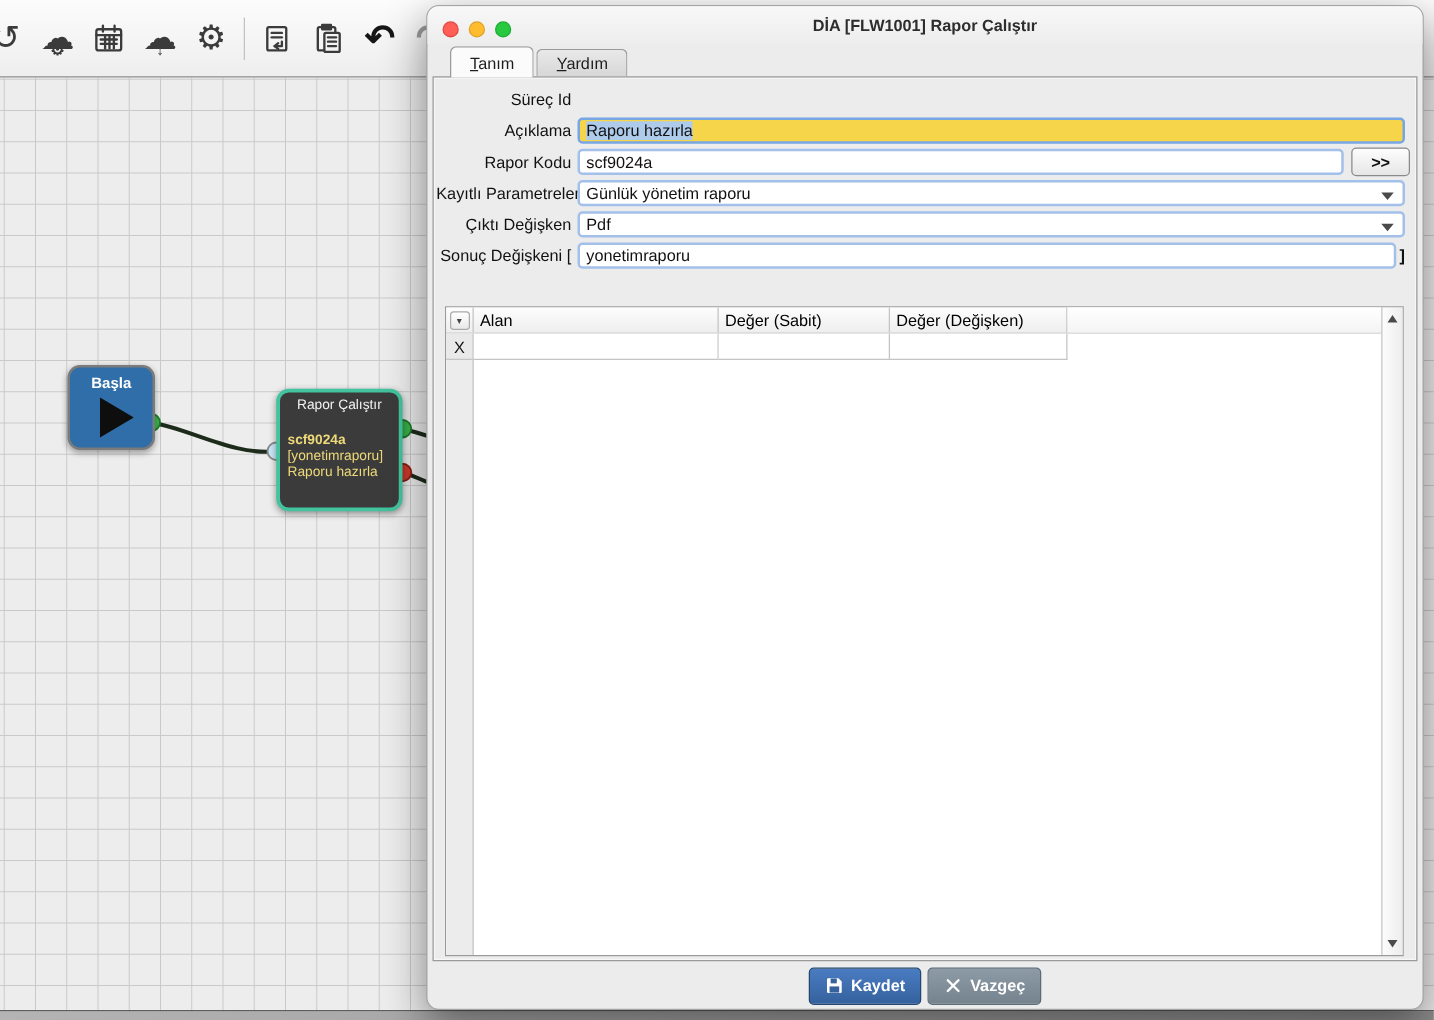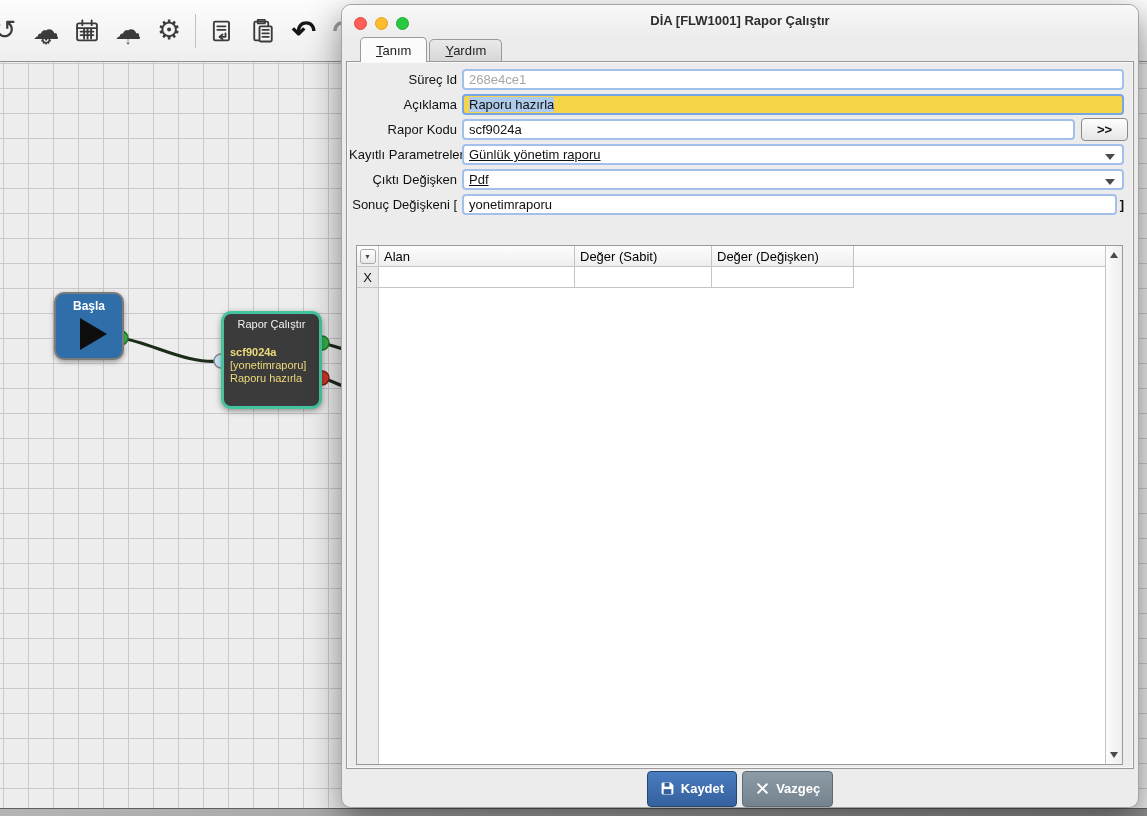--- a/index.html
+++ b/index.html
@@ -79,21 +79,21 @@
     box-shadow:inset 0 0 0 1px #f7f7f7; }
 
   .form { padding:5px 9px 0 2px; }
   .form-row { display:flex; align-items:center; height:25px; }
   .form-label { width:113px; text-align:right; padding-right:5px; white-space:nowrap; color:#111; }
   .input { flex:1; height:21px; background:#fff; border:2px solid #a2c0ea; border-radius:4px;
     padding:0 5px; display:flex; align-items:center; color:#111; overflow:hidden; white-space:nowrap; }
   .input.disabled { color:#a6a6a6; }
   .input.highlight { background:#f7d54a; border-color:#76a6e4; }
   .sel-text { background:#aecbeb; }
-  .combo { position:relative; padding-right:15px;text-decoration:underline; }
+  .combo { position:relative; padding-right:15px; }
   .combo-arrow { position:absolute; right:7px; top:8px; width:0; height:0;
     border-left:5px solid transparent; border-right:5px solid transparent; border-top:6px solid #4a4a4a; }
   .gg-btn { width:47px; height:23px; margin-left:6px; margin-right:-4px;
     background:linear-gradient(#fdfdfd,#e6e6e6); border:1px solid #8a8a8a; border-radius:4px;
     font-weight:bold; font-size:13px; display:flex; align-items:center; justify-content:center; color:#111; }
   .bracket { font-weight:bold; margin-left:3px; color:#111; }
 
   .subtabs { display:flex; align-items:flex-end; height:24px; padding-left:4px; margin-top:3px; position:relative; z-index:2; }
 
   .table-wrap { position:absolute; left:9px; right:10px; top:183px; bottom:3px;
@@ -115,21 +115,21 @@
   .td { background:#fff; border-right:1px solid #c4c4c4; border-bottom:1px solid #c4c4c4; }
   .vscroll { position:absolute; right:0; top:0; bottom:0; width:17px;
     border-left:1px solid #c4c4c4; background:linear-gradient(to right,#fcfcfc,#ededed); }
   .sb-up, .sb-down { position:absolute; left:4px; width:0; height:0;
     border-left:4.5px solid transparent; border-right:4.5px solid transparent; }
   .sb-up { top:6px; border-bottom:6px solid #4a4a4a; }
   .sb-down { bottom:6px; border-top:6px solid #4a4a4a; }
 
   .footer { position:absolute; left:0; right:0; bottom:0; height:37px;
     display:flex; align-items:center; justify-content:center; gap:5px; }
-  .btn { height:36px; padding:0 12px; border-radius:4px; display:flex; align-items:center; gap:6px;
+  .btn { height:30px; padding:0 12px; border-radius:4px; display:flex; align-items:center; gap:6px;
     color:#fff; font-weight:bold; font-size:13px; }
   .btn-save { background:linear-gradient(#4a7cc1,#35619d); border:1px solid #24476f; }
   .btn-cancel { background:linear-gradient(#8d9ba6,#74838e); border:1px solid #5c6b75; }
   .btn-ic { width:15px; height:15px; display:block; }
 </style>
 </head>
 <body>
 
 <div class="canvas"></div>
 
@@ -237,23 +237,20 @@
     </div>
     <div class="tab">
       <span><span class="accel">Y</span><span>ardım</span></span>
     </div>
   </div>
 
   <div class="panel">
     <div class="form">
       <div class="form-row">
         <span class="form-label">Süreç Id</span>
-        <div class="input disabled">
-          <span>268e4ce1</span>
-        </div>
       </div>
       <div class="form-row">
         <span class="form-label">Açıklama</span>
         <div class="input highlight">
           <span class="sel-text">Raporu hazırla</span>
         </div>
       </div>
       <div class="form-row">
         <span class="form-label">Rapor Kodu</span>
         <div class="input">

